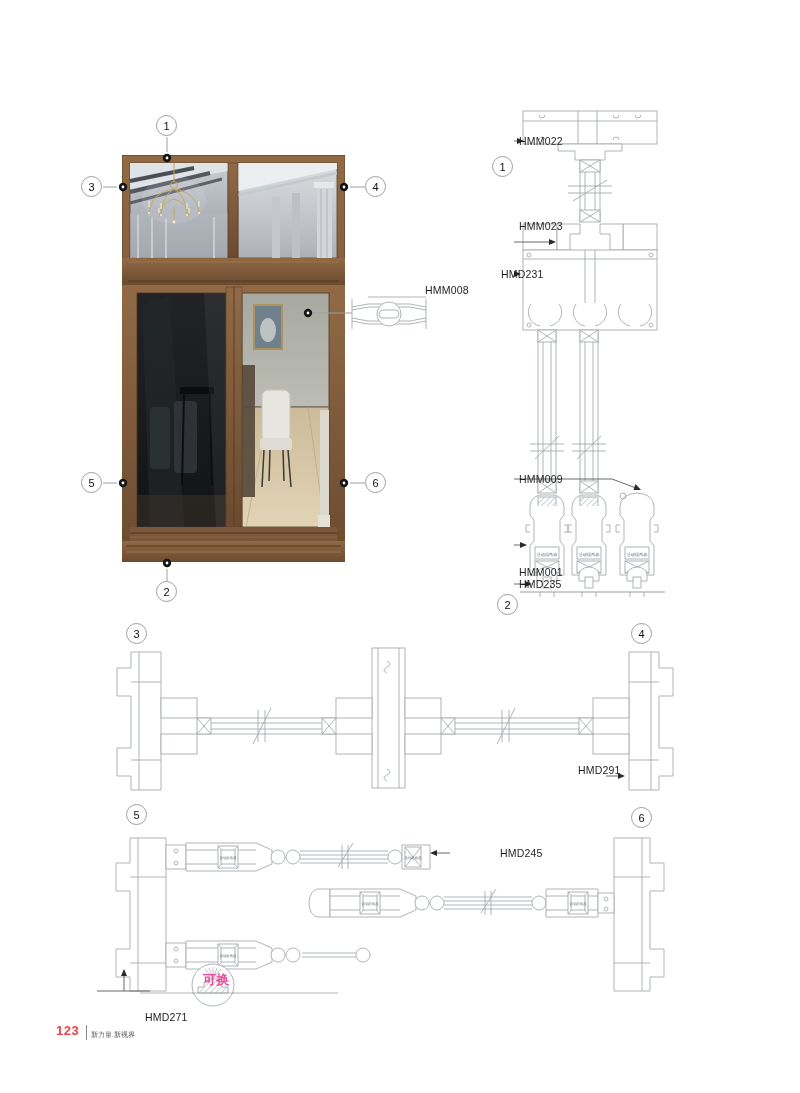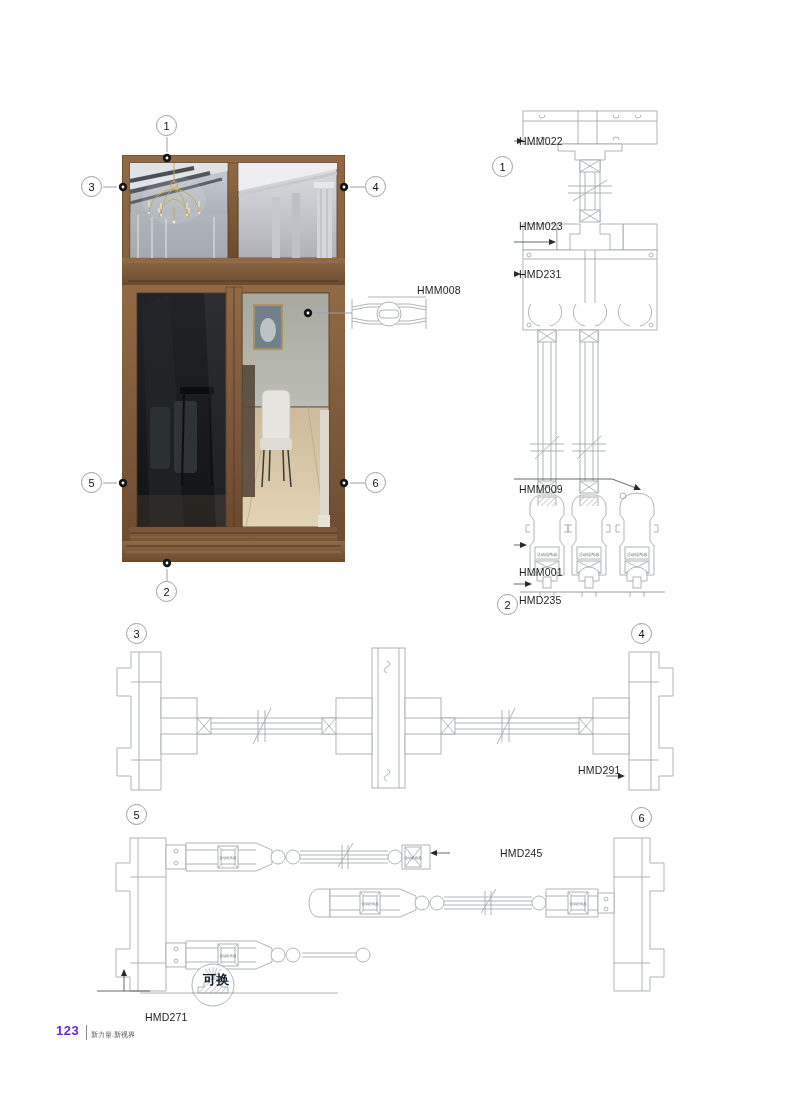--- a/index.html
+++ b/index.html
@@ -4,21 +4,21 @@
 <style>
   html,body{margin:0;padding:0;background:#fff;}
   #page{position:relative;width:800px;height:1093px;background:#ffffff;overflow:hidden;
         font-family:"Liberation Sans",sans-serif;}
   .label{position:absolute;font-size:10.5px;color:#1e1e1e;white-space:nowrap;letter-spacing:.2px;padding-left:48px;}
   .co{position:absolute;width:21px;height:21px;border:1px solid #9aa0a5;border-radius:50%;
       background:#fff;display:flex;align-items:center;justify-content:center;
       font-size:11px;color:#333;box-sizing:border-box;}
   .cn{position:absolute;color:#111;white-space:nowrap;}
   svg{position:absolute;}
-  .footer-num{position:absolute;left:56px;top:1023px;font-size:13px;font-weight:bold;color:#6d28d9;letter-spacing:.5px;}
+  .footer-num{position:absolute;left:56px;top:1023px;font-size:13px;font-weight:bold;color:#ef4444;letter-spacing:.5px;}
   .footer-div{position:absolute;left:86px;top:1025px;width:1px;height:15px;background:#8a8a8a;}
   .footer-tag{position:absolute;left:91px;top:1030px;font-size:7px;color:#555;}
 </style>
 </head>
 <body>
 
 <div id="page">
 
   <svg style="left:122px;top:155px" width="223" height="407" viewBox="0 0 223 407">
     <defs>
@@ -456,31 +456,31 @@
       <polygon points="521,274 514,271 514,277"></polygon>
       <polygon points="641,490 633.5,490 635.5,484"></polygon>
       <polygon points="527,545 520,542 520,548"></polygon>
       <polygon points="532,584 525,581 525,587"></polygon>
       <polygon points="625,776 618,773 618,779"></polygon>
       <polygon points="430,853 437,850 437,856"></polygon>
       <polygon points="124,969 121,976 127,976"></polygon>
     </g>
   </svg>
 
-  <div class="label" style="left:369px;top:284px">HMM008</div>
+  <div class="label" style="left:377px;top:284px">HMM008</div>
   <div class="label" style="left:471px;top:135px">HMM022</div>
   <div class="label" style="left:471px;top:220px">HMM023</div>
-  <div class="label" style="left:471px;top:268px">HMD231</div>
-  <div class="label" style="left:471px;top:483px">HMM009</div>
+  <div class="label" style="left:453px;top:268px">HMD231</div>
+  <div class="label" style="left:471px;top:473px">HMM009</div>
   <div class="label" style="left:471px;top:566px">HMM001</div>
-  <div class="label" style="left:471px;top:594px">HMD235</div>
+  <div class="label" style="left:471px;top:578px">HMD235</div>
   <div class="label" style="left:530px;top:764px">HMD291</div>
   <div class="label" style="left:452px;top:847px">HMD245</div>
   <div class="label" style="left:97px;top:1011px">HMD271</div>
-  <div class="label" style="left:155px;top:971px;font-size:13px;font-weight:bold;color:#0f172a">可换</div>
+  <div class="label" style="left:155px;top:971px;font-size:13px;font-weight:bold;color:#ec4899">可换</div>
 
   <div class="co" style="left:156px;top:115px">
       <span class="cn">1</span>
     </div>
   <div class="co" style="left:81px;top:176px">
       <span class="cn">3</span>
     </div>
   <div class="co" style="left:365px;top:176px">
       <span class="cn">4</span>
     </div>

